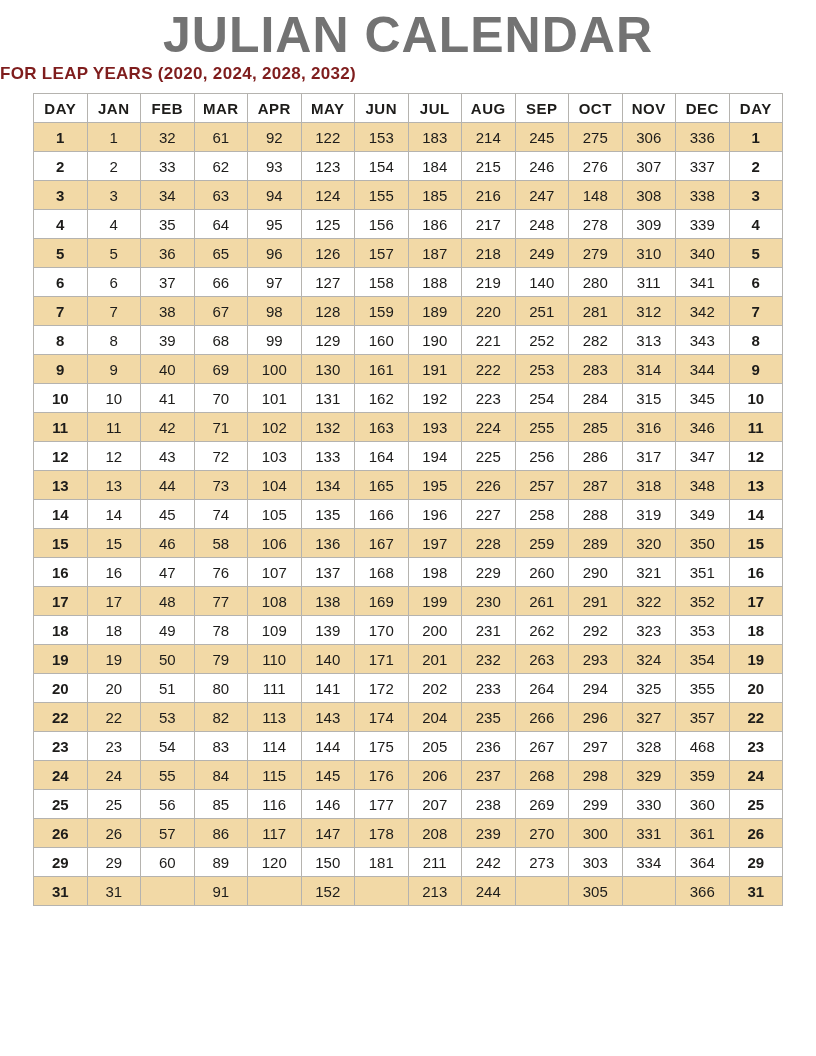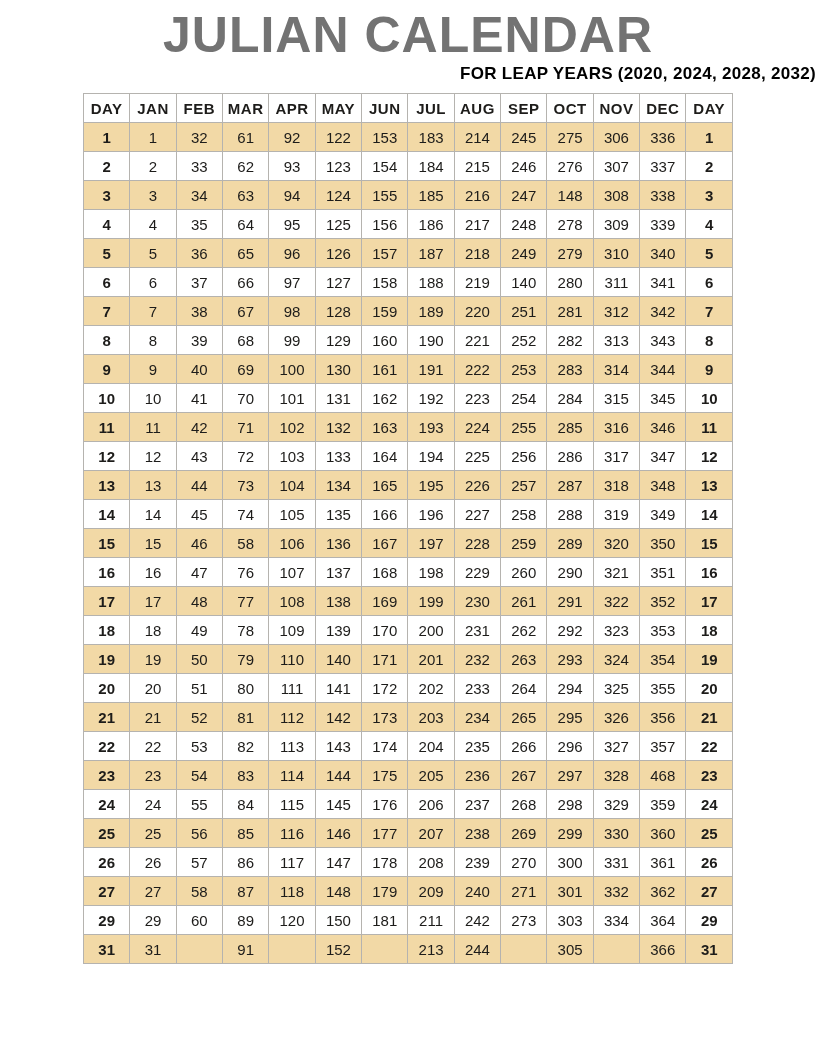--- a/index.html
+++ b/index.html
@@ -17,30 +17,29 @@
   .page-title {
     text-align: center;
     font-size: 50px;
     font-weight: bold;
     letter-spacing: 1px;
     line-height: 54px;
     color: #737373;
     margin: 0;
   }
   .page-subtitle {
-    text-align: right;
+    text-align: left;
     font-size: 17px;
     font-weight: bold;
     letter-spacing: 0.3px;
-    color: #000000;
+    color: #7f1d1d;
     margin: 2px 0 9px 0;
-    padding-left: 8px;
   }
   table.calendar {
-    width: 650px;
+    width: 750px;
     margin: 0 auto;
     border-collapse: collapse;
     table-layout: fixed;
   }
   table.calendar th, table.calendar td {
     border: 1px solid #b5b3af;
     height: 29px;
     padding: 0;
     text-align: center;
     vertical-align: middle;
@@ -400,36 +399,20 @@
           <td>172</td>
           <td>202</td>
           <td>233</td>
           <td>264</td>
           <td>294</td>
           <td>325</td>
           <td>355</td>
           <td class="day-col">20</td>
         </tr>
         <tr>
-          <td class="day-col">21</td>
-          <td>21</td>
-          <td>52</td>
-          <td>81</td>
-          <td>112</td>
-          <td>142</td>
-          <td>173</td>
-          <td>203</td>
-          <td>234</td>
-          <td>265</td>
-          <td>295</td>
-          <td>326</td>
-          <td>356</td>
-          <td class="day-col">21</td>
-        </tr>
-        <tr>
           <td class="day-col">22</td>
           <td>22</td>
           <td>53</td>
           <td>82</td>
           <td>113</td>
           <td>143</td>
           <td>174</td>
           <td>204</td>
           <td>235</td>
           <td>266</td>
@@ -496,36 +479,20 @@
           <td>178</td>
           <td>208</td>
           <td>239</td>
           <td>270</td>
           <td>300</td>
           <td>331</td>
           <td>361</td>
           <td class="day-col">26</td>
         </tr>
         <tr>
-          <td class="day-col">27</td>
-          <td>27</td>
-          <td>58</td>
-          <td>87</td>
-          <td>118</td>
-          <td>148</td>
-          <td>179</td>
-          <td>209</td>
-          <td>240</td>
-          <td>271</td>
-          <td>301</td>
-          <td>332</td>
-          <td>362</td>
-          <td class="day-col">27</td>
-        </tr>
-        <tr>
           <td class="day-col">29</td>
           <td>29</td>
           <td>60</td>
           <td>89</td>
           <td>120</td>
           <td>150</td>
           <td>181</td>
           <td>211</td>
           <td>242</td>
           <td>273</td>

